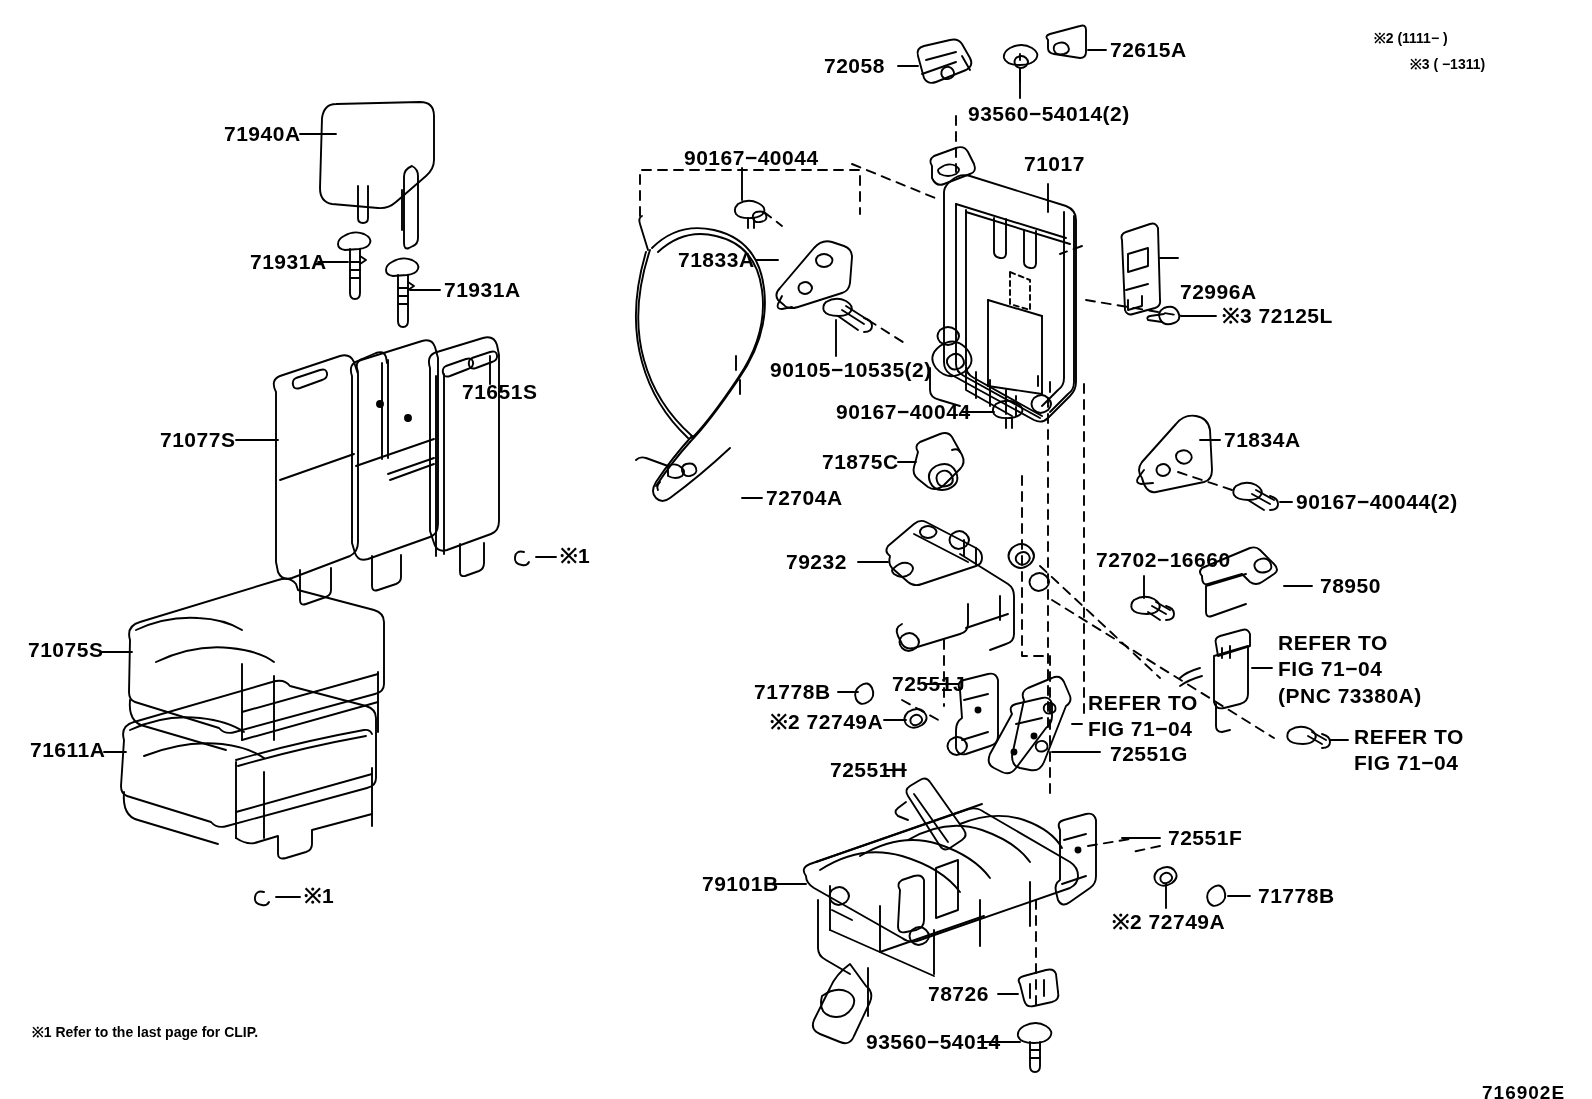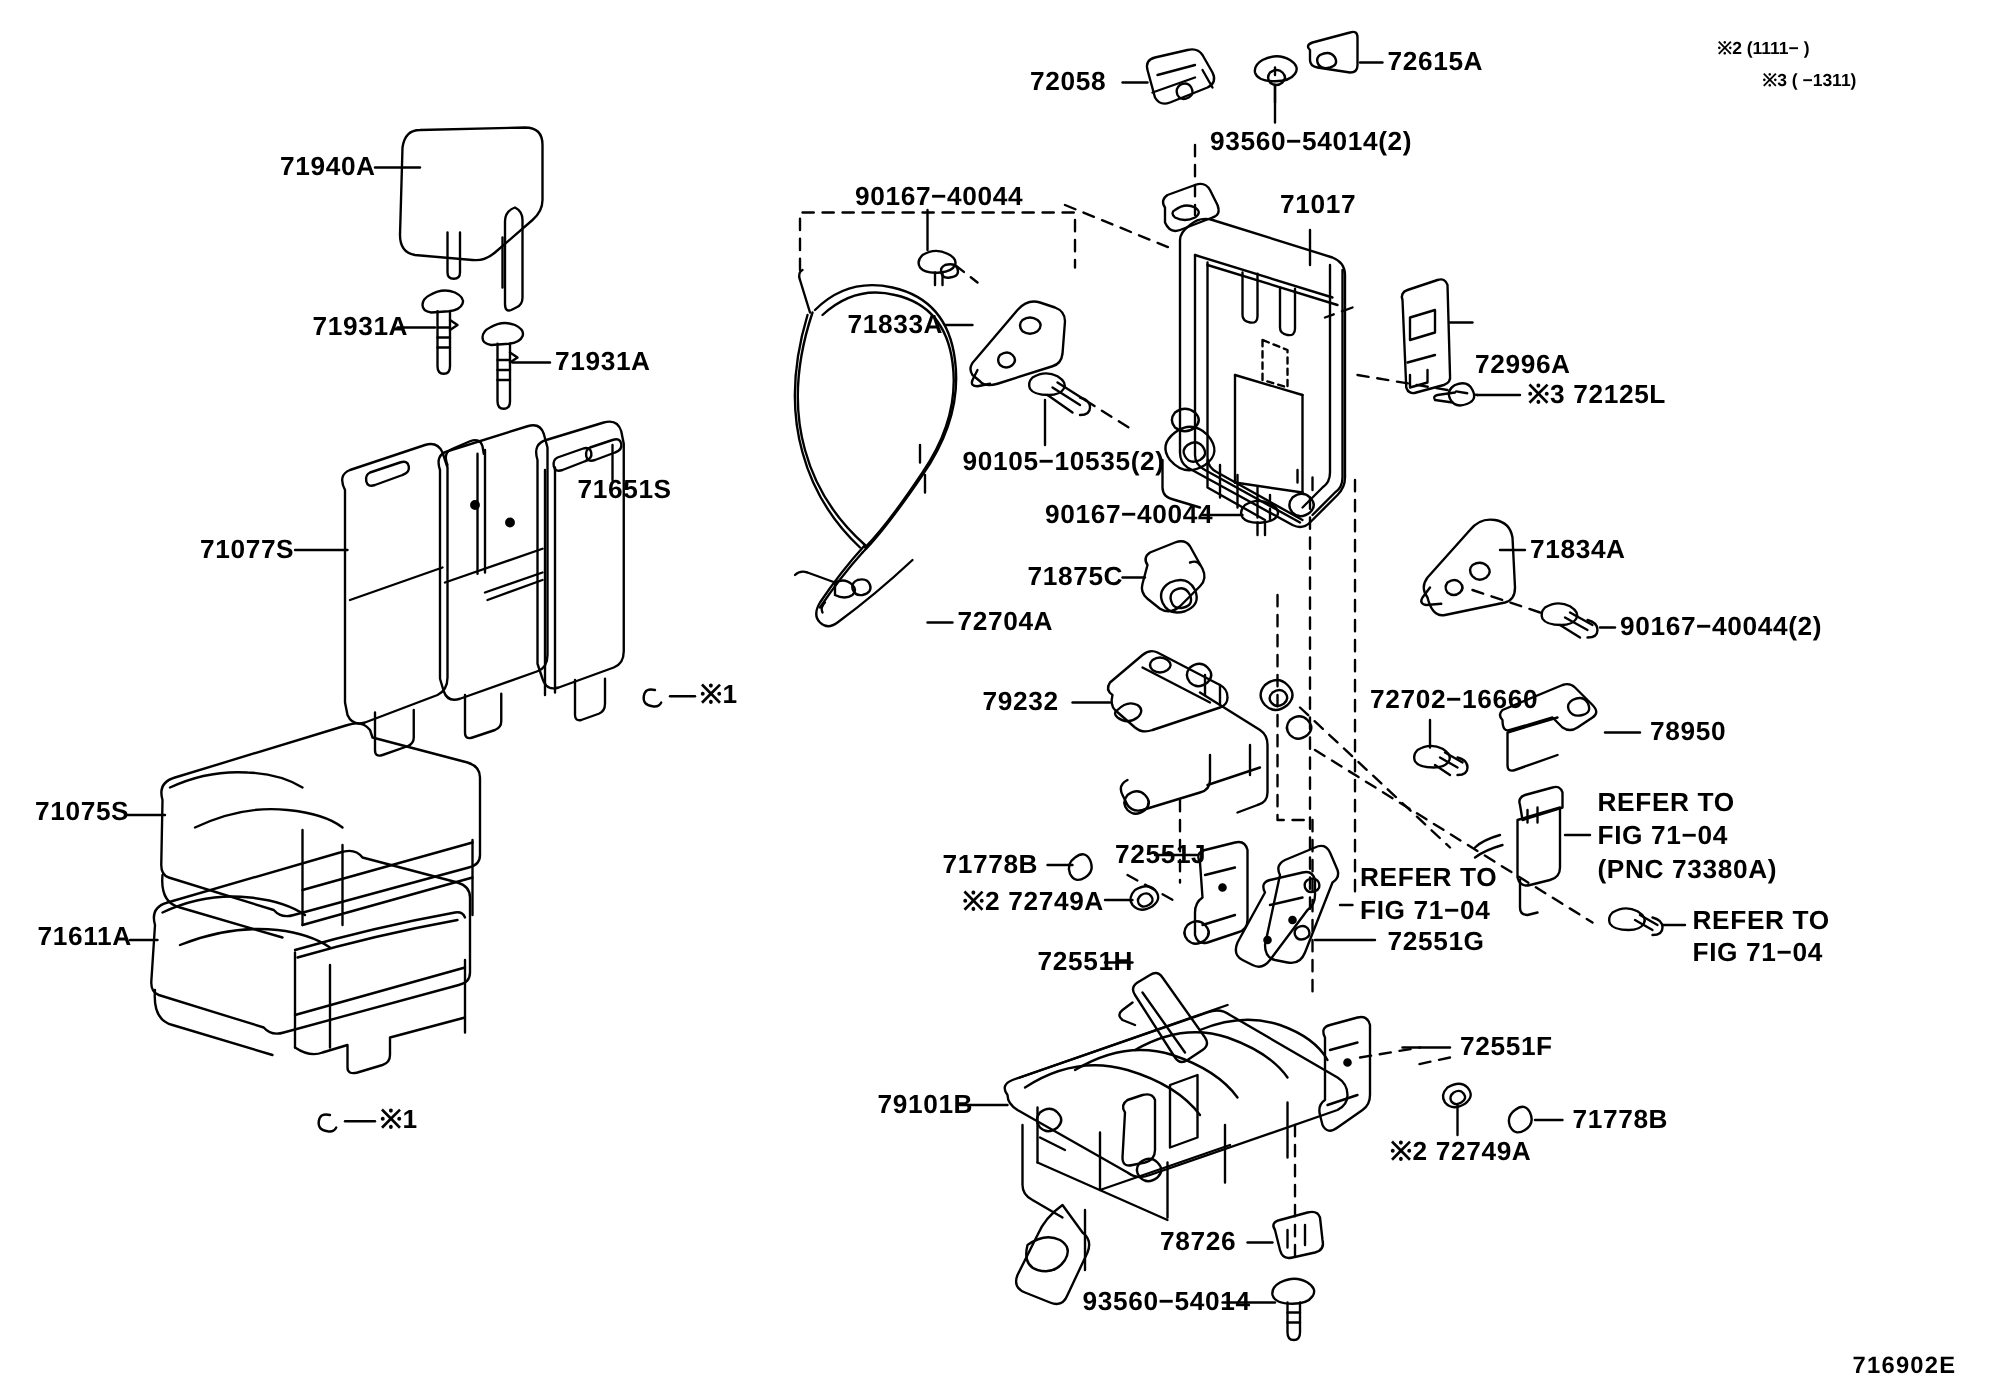--- a/index.html
+++ b/index.html
@@ -479,15 +479,16 @@
 <div class="lbl" style="left:1168px;top:826px;">72551F</div>
 <div class="lbl" style="left:1112px;top:910px;">※2 72749A</div>
 <div class="lbl" style="left:1258px;top:884px;">71778B</div>
 <div class="lbl" style="left:702px;top:872px;">79101B</div>
 <div class="lbl" style="left:928px;top:982px;">78726</div>
 <div class="lbl" style="left:866px;top:1030px;">93560−54014</div>
 
 <div class="note" style="left:1374px;top:28px;">※2 (1111−      )</div>
 <div class="note" style="left:1410px;top:54px;">※3 (      −1311)</div>
 
+<div class="note" style="left:32px;top:1022px;">※1  Refer to the last page for CLIP.</div>
 <div class="code" style="left:1482px;top:1040px;">716902E</div>
 
 </div>
 
 </body></html>

